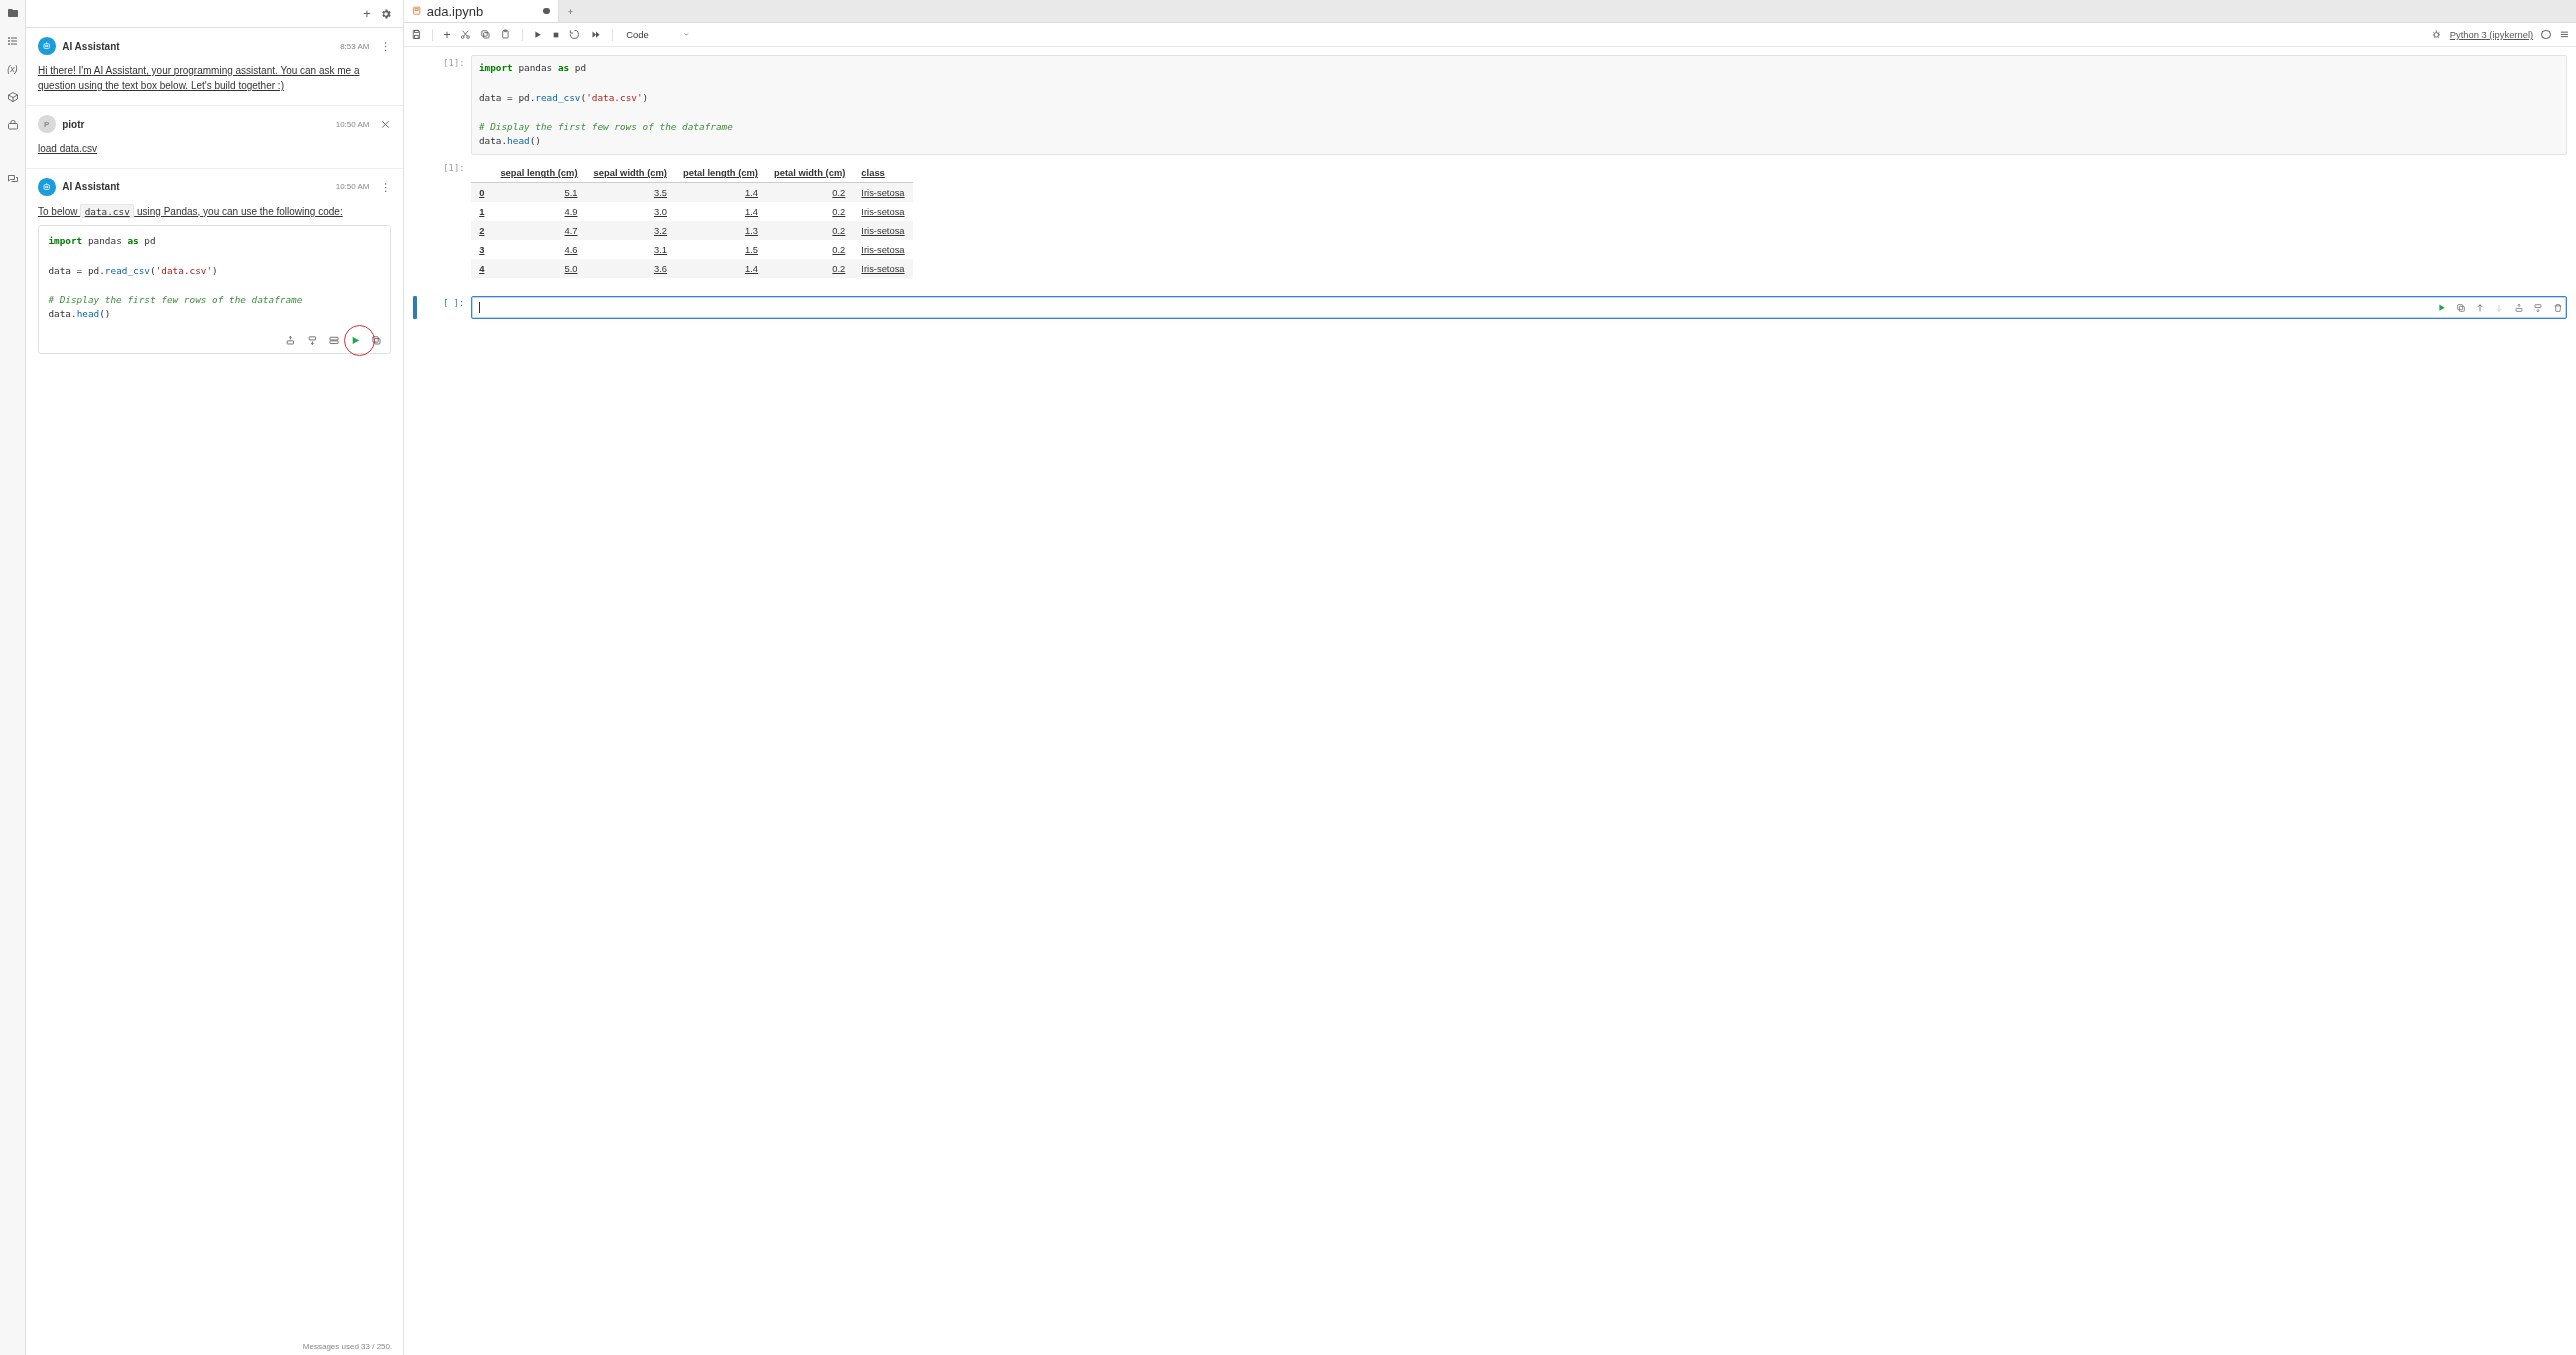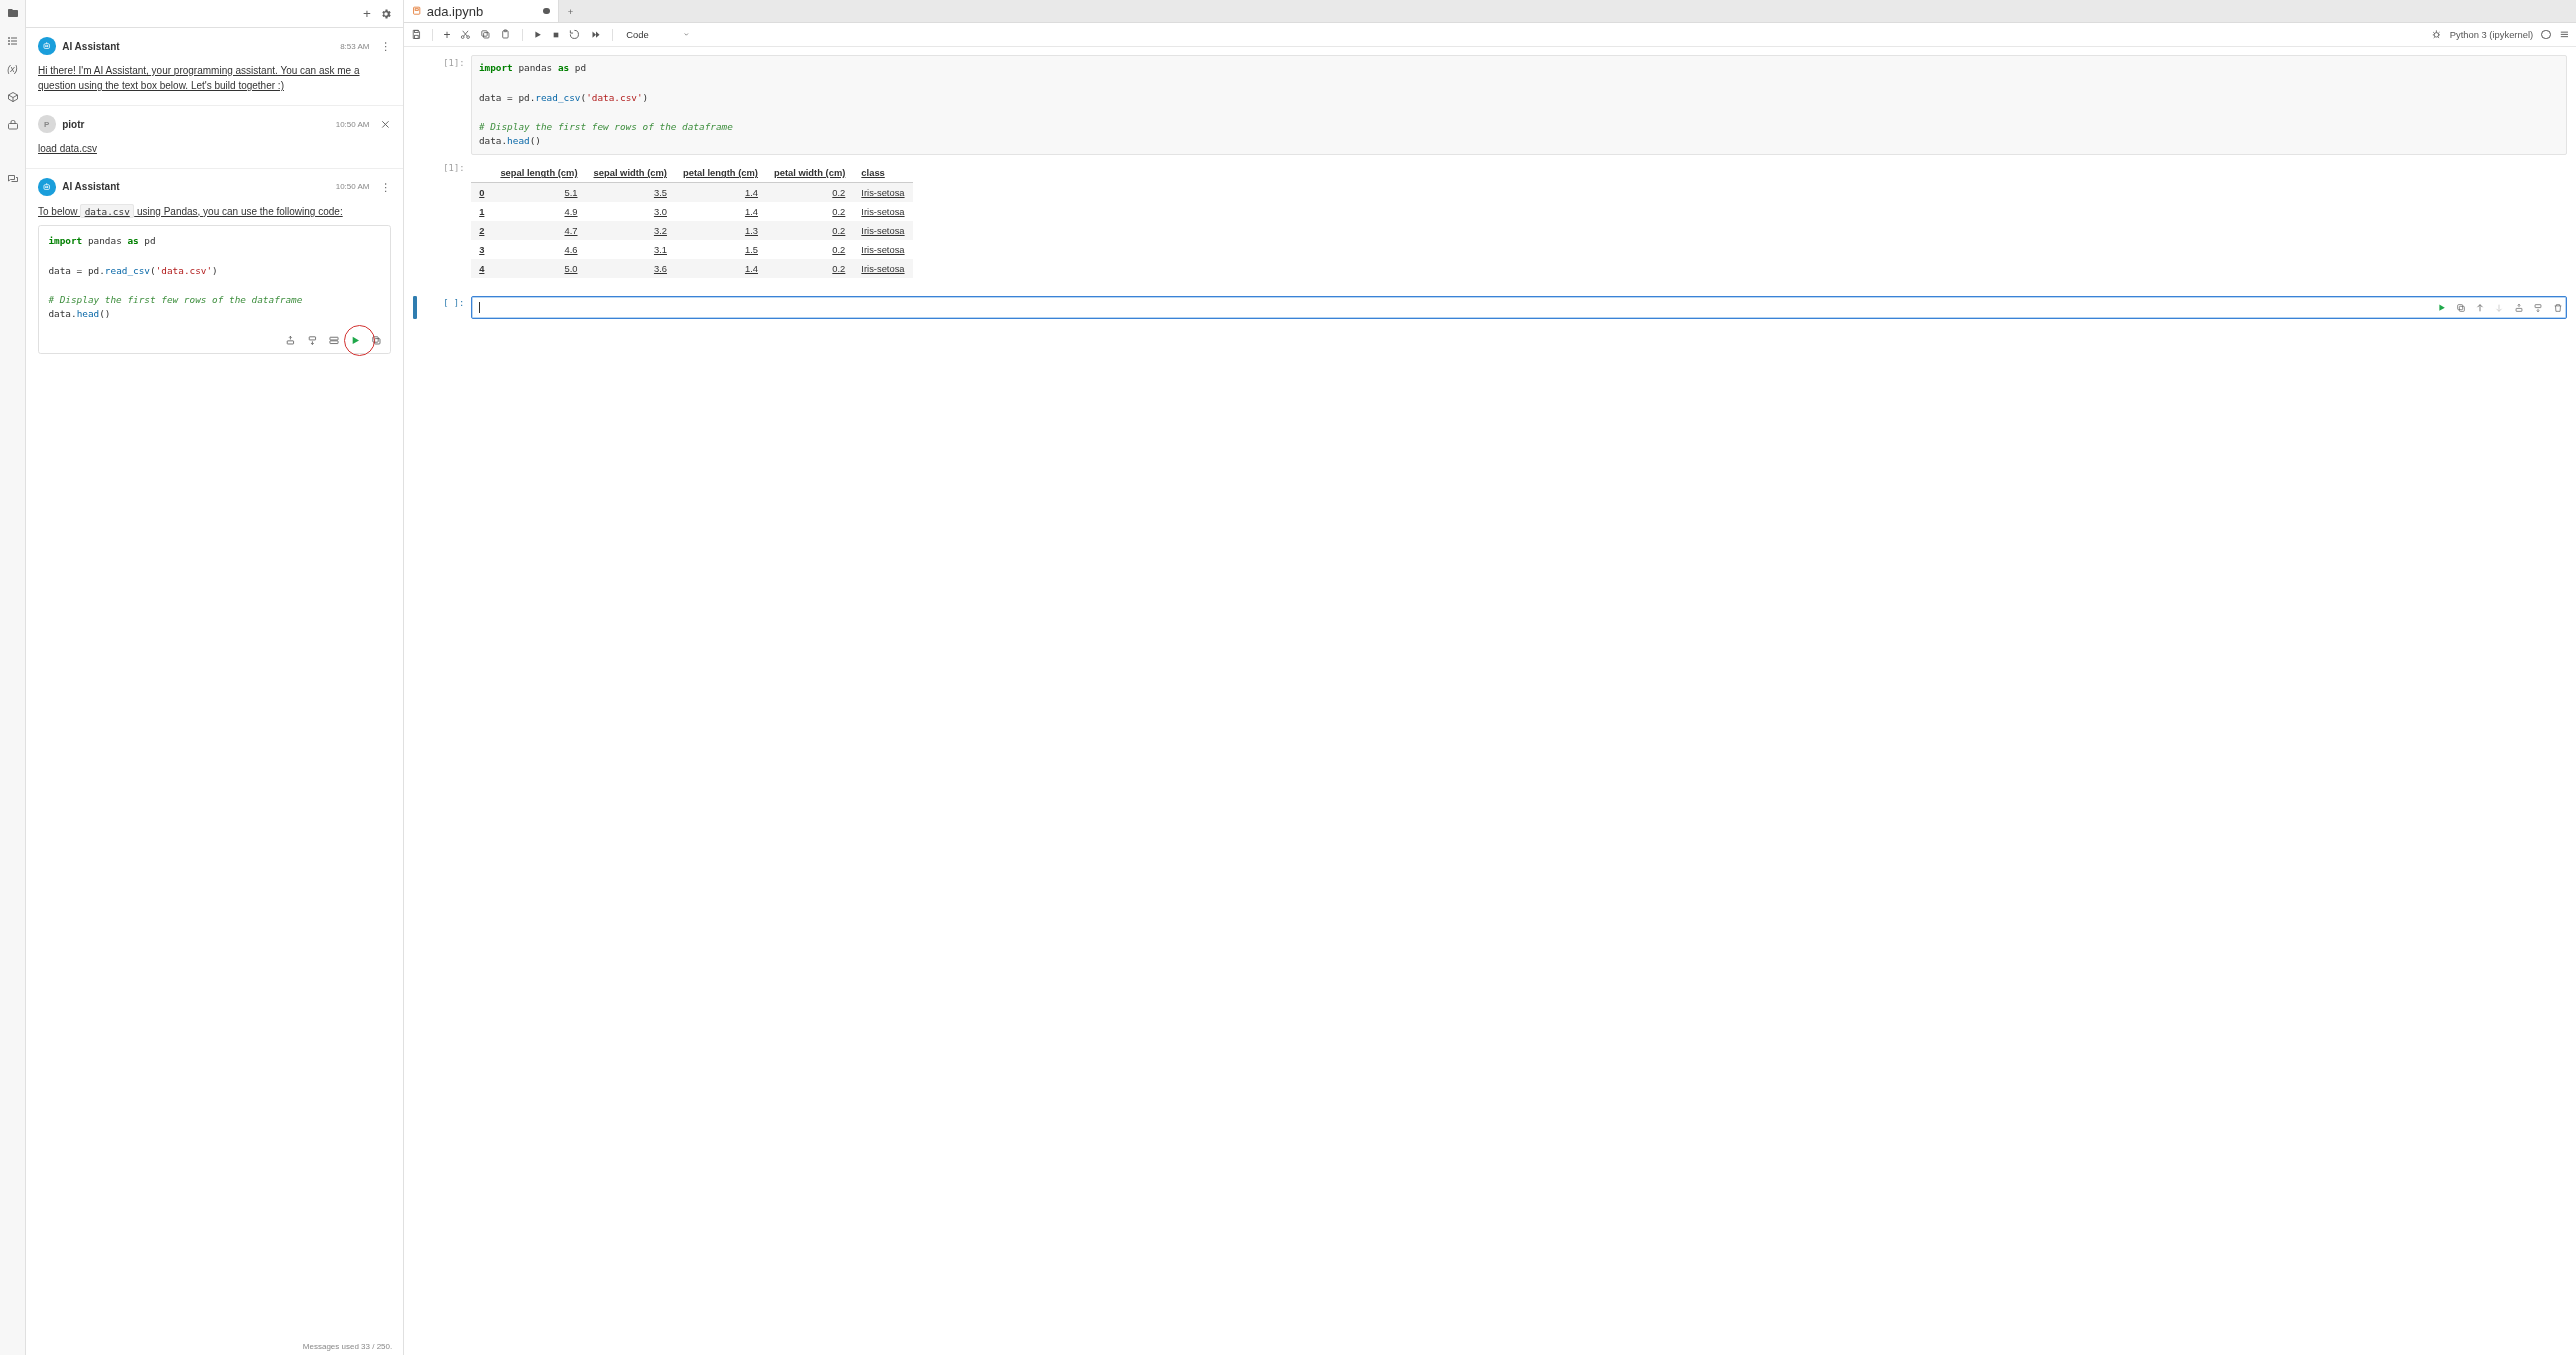--- a/index.html
+++ b/index.html
@@ -47,21 +47,21 @@
   .nb-panel { flex: 1; display:flex; flex-direction:column; background:#fff; }
   .tab-strip { height: 23px; background:#e9e9e9; border-bottom:0.7px solid #dcdcdc; display:flex; align-items:stretch; }
   .tab { background:#fff; border-right:0.7px solid #dcdcdc; display:flex; align-items:center; padding:0 8px; gap:5.4px; font-size:13px; min-width: 155px; position:relative;}
   .tab .dirty { width:6.7px; height:6.7px; border-radius:50%; background:#5a5a5a; margin-left:auto; }
   .tab-add { width:23px; display:flex; align-items:center; justify-content:center; color:#666; }
   .nb-icon { color:#e06b1d; display:flex; align-items:center;}
 
   .nb-toolbar { height:24px; border-bottom:0.7px solid #e7e7e7; display:flex; align-items:center; padding:0 6.7px; gap:9.4px; color:#555; }
   .nb-toolbar .sep { width:0.7px; height:12px; background:#e0e0e0; margin:0 1.3px; }
   .celltype { border:none; background:transparent; font-size:9.4px; color:#333; padding:1.3px 2.7px; display:flex; align-items:center; gap:34px;}
-  .nb-toolbar .right { margin-left:auto; display:flex; align-items:center; gap:8px; }
+  .nb-toolbar .right { margin-left:auto; display:flex; align-items:center; gap:8px;text-decoration:underline; }
   .kernel-ind { width:9.4px; height:9.4px; border:1px solid #555; border-radius:50%; }
 
   .nb-body { flex:1; overflow:auto; padding: 8px 9.4px 27px 9.4px; }
   .cell { display:flex; margin-bottom: 5.4px; }
   .gutter { width:10.8px; }
   .prompt { width: 47px; text-align:right; padding:2.7px 6.7px 0 0; font-family: "DejaVu Sans Mono", monospace; font-size:8.8px; color:#9e9e9e; white-space:nowrap;}
   .prompt.in { color:#2f7db0; }
   .cell-main { flex:1; }
   .code-input { border:0.7px solid #e3e3e3; border-radius:2px; background:#f8f8f8; padding: 5.4px 6.7px; font-family:"DejaVu Sans Mono", monospace; font-size:9.4px; line-height:1.55; white-space:pre; }
   .code-input.active { border-color:#3b82d6; background:#fff; box-shadow: inset 0 0 0 0.7px #9ec7ee; min-height: 17.5px; display:flex; align-items:center;}

